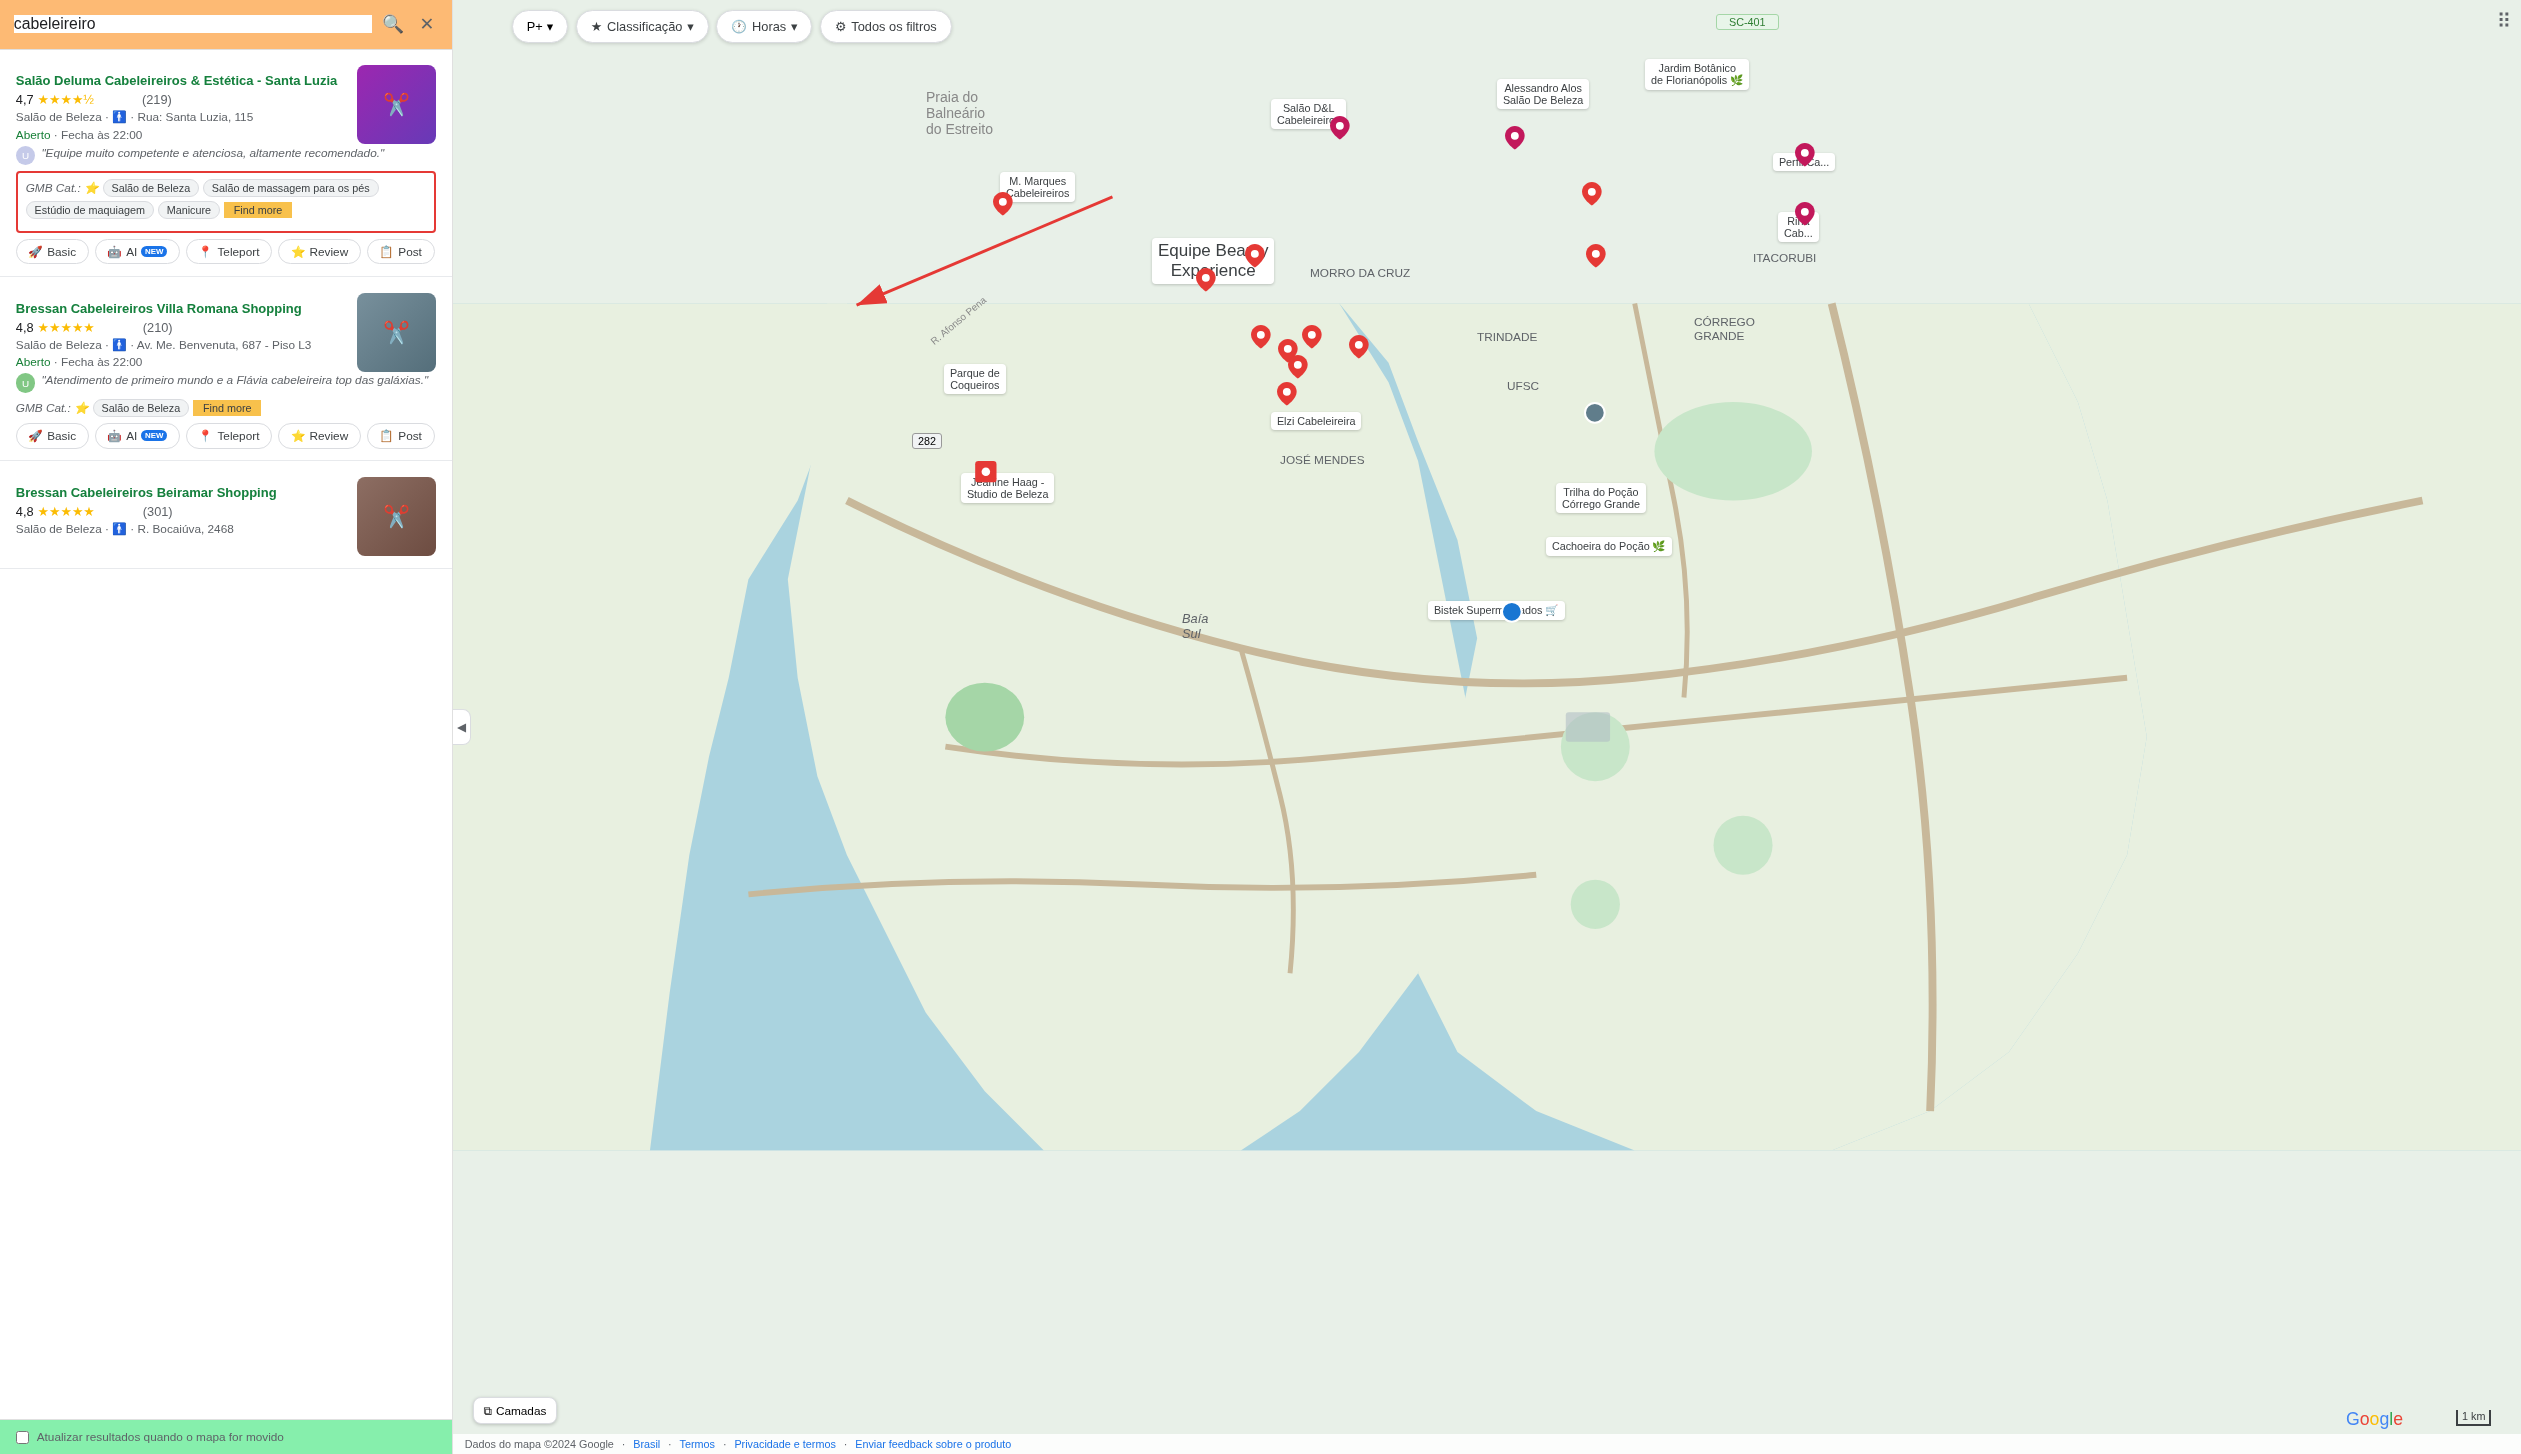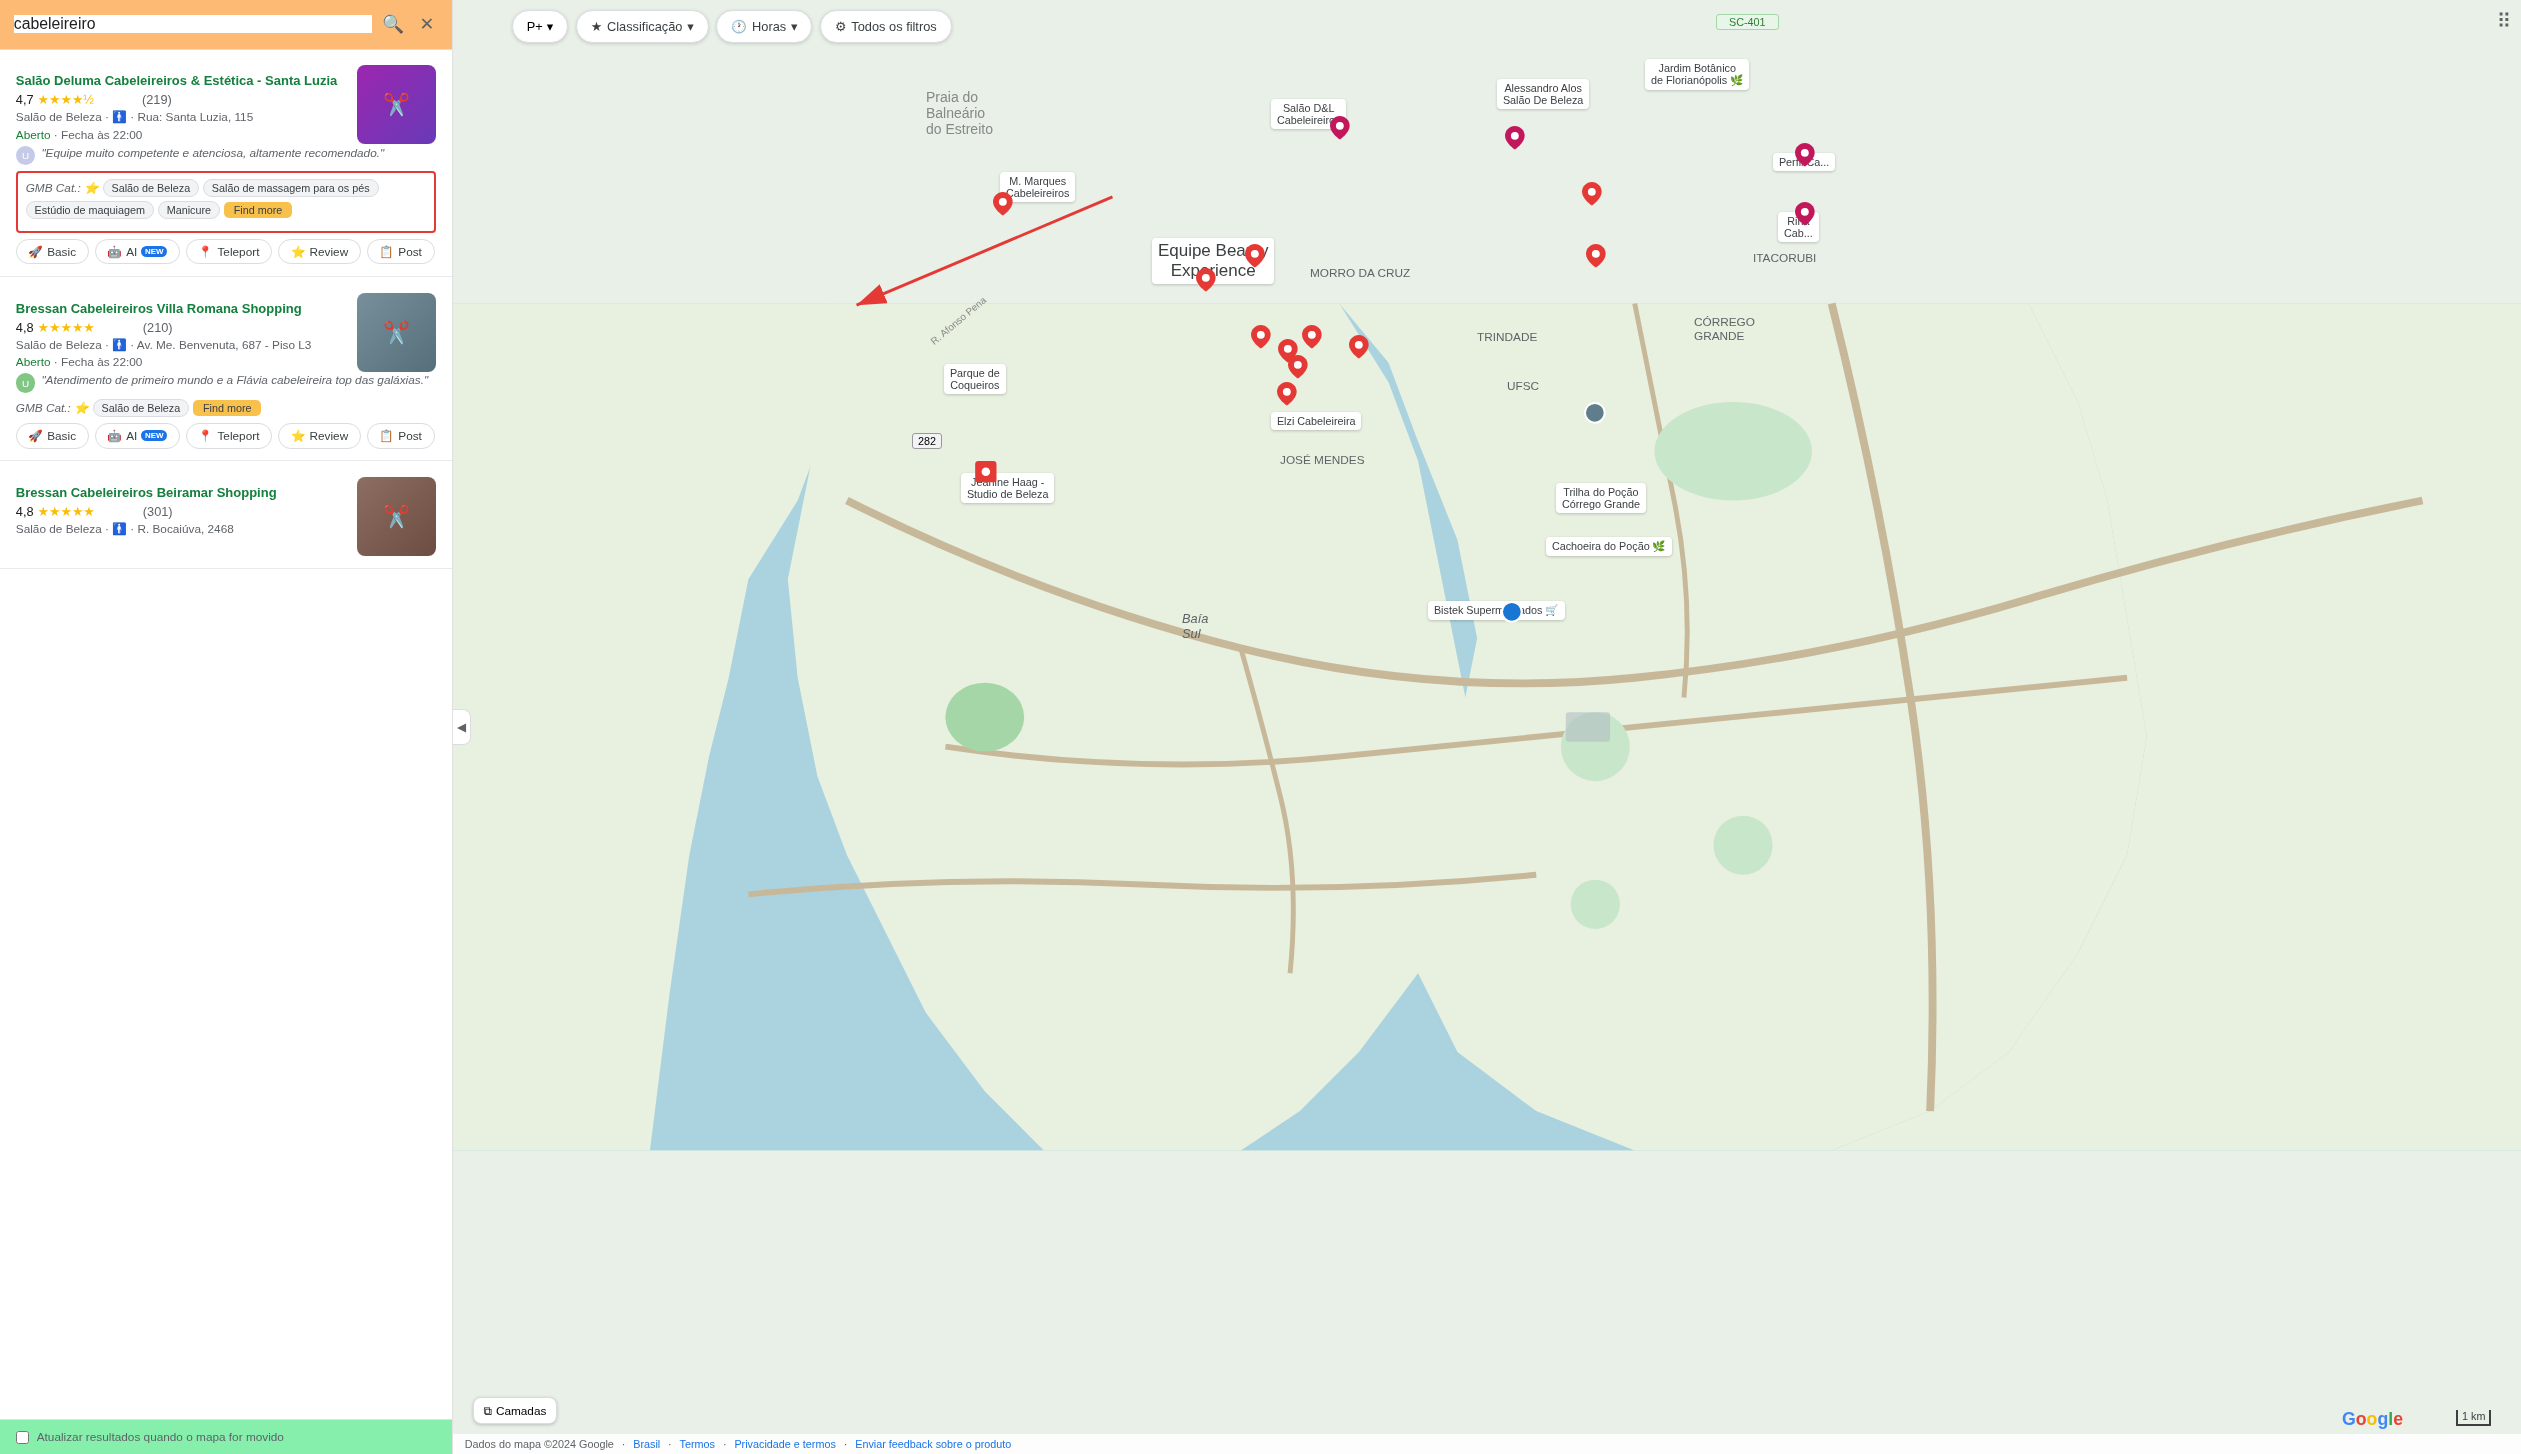--- a/index.html
+++ b/index.html
@@ -133,21 +133,21 @@
       background: #f1f3f4;
       border: 1px solid #dadce0;
       border-radius: 11.8px;
       padding: 2px 7.9px;
       font-size: 10.8px;
       color: #3c4043;
     }
     .find-more-btn {
       background: #f8c14c;
       border: none;
-      border-radius: 5px;
+      border-radius: 0;
       padding: 2px 9.9px;
       font-size: 10.8px;
       cursor: pointer;
       color: #3c4043;
       font-weight: 500;
       display: inline-flex; align-items: center; gap: 3px;
     }
 
     
     .action-buttons {
@@ -274,21 +274,21 @@
       pointer-events: none;
       text-align: center;
     }
 
     
     .google-logo {
       position: absolute;
       bottom: 23.6px;
       right: 118px;
       font-size: 17.7px;
-      font-weight: bold;
+      font-weight: normal;
       z-index: 10;
     }
     .google-logo span:nth-child(1) { color: #4285f4; }
     .google-logo span:nth-child(2) { color: #ea4335; }
     .google-logo span:nth-child(3) { color: #fbbc04; }
     .google-logo span:nth-child(4) { color: #4285f4; }
     .google-logo span:nth-child(5) { color: #34a853; }
     .google-logo span:nth-child(6) { color: #ea4335; }
 
     

